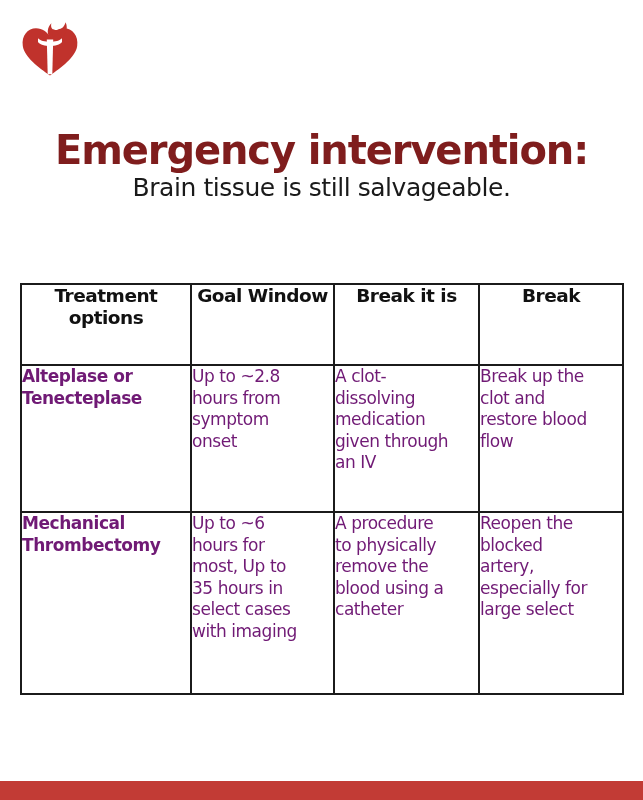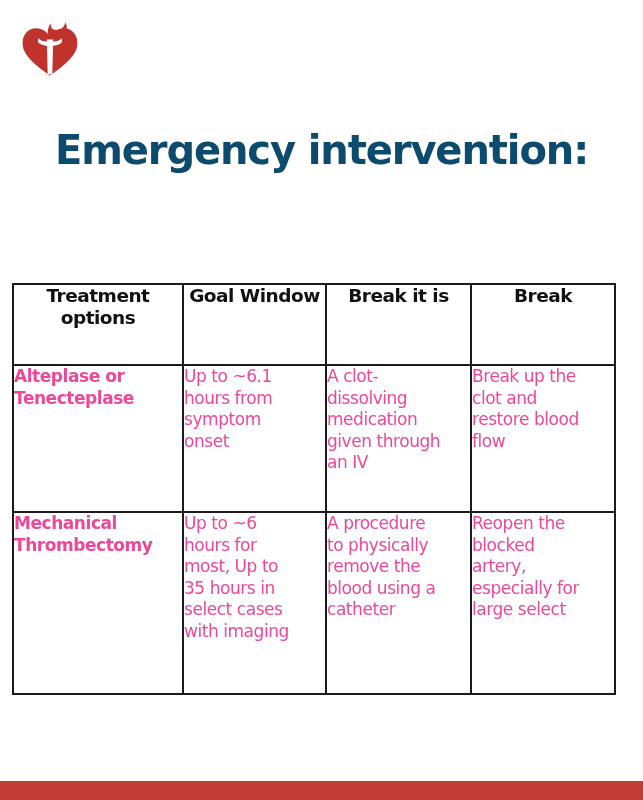--- a/index.html
+++ b/index.html
@@ -51,21 +51,21 @@
     font-weight: normal;
     letter-spacing: -0.45px;
     color: #1a1a1a;
     white-space: nowrap;
   }
   #subtitle-1 { margin-top: 4px; }
 
   
   #treatment-table {
     position: absolute;
-    left: 12px;
+    left: 20px;
     top: 283px;
     width: 602px;
     height: 412px;
     border-collapse: collapse;
     table-layout: fixed;
     background: #ffffff;
   }
   #treatment-table td, #treatment-table th {
     border: 2px solid #1b1b1b;
     padding: 0;
@@ -95,21 +95,21 @@
   .body-cell { padding: 9px 7px 9px 8px; }
   .row-1 .body-cell { height: 138px; }
   .row-2 .body-cell { height: 171px; }
 
   .cell-text {
     display: block;
     font-family: "DejaVu Sans", sans-serif;
     font-size: 17px;
     line-height: 21.5px;
     letter-spacing: -0.45px;
-    color: #ec4899;
+    color: #701a75;
     white-space: pre-line;
   }
   .cell-text.strong { font-weight: bold; }
 
   
   #footer-bar {
     position: absolute;
     left: 0;
     bottom: 0;
     width: 643px;
@@ -146,21 +146,22 @@
              C 34.6 22.6, 30.6 22.4, 28.6 20.6 Z" fill="#C0322C"></path>
 
     <path d="M31.6 19.4
              C 30.4 16.8, 31.2 13.8, 33.0 12.0
              C 33.2 14.6, 35.4 15.6, 37.6 15.4
              C 35.8 17.8, 33.6 19.2, 31.6 19.4 Z" fill="#C0322C"></path>
   </svg>
 </div>
 
 <div id="heading-block">
-  <h1 id="main-title" style="color: #0c4a6e;">Emergency intervention:</h1>
+  <h1 id="main-title" style="color: #7f1d1d;">Emergency intervention:</h1>
+  <div id="subtitle-2" class="subtitle-line">Brain tissue is still salvageable.</div>
 </div>
 
 <table id="treatment-table">
   <colgroup>
     <col class="c1">
       <col class="c2">
       <col class="c3">
       <col class="c4">
   </colgroup>
   <thead>
@@ -181,21 +182,21 @@
       </th>
     </tr>
   </thead>
   <tbody>
     <tr class="row-1">
       <td class="body-cell">
         <span class="cell-text strong">Alteplase or
 Tenecteplase</span>
       </td>
       <td class="body-cell">
-        <span class="cell-text">Up to ~6.1
+        <span class="cell-text">Up to ~2.8
 hours from
 symptom
 onset</span>
       </td>
       <td class="body-cell">
         <span class="cell-text">A clot-
 dissolving
 medication
 given through
 an IV</span>

